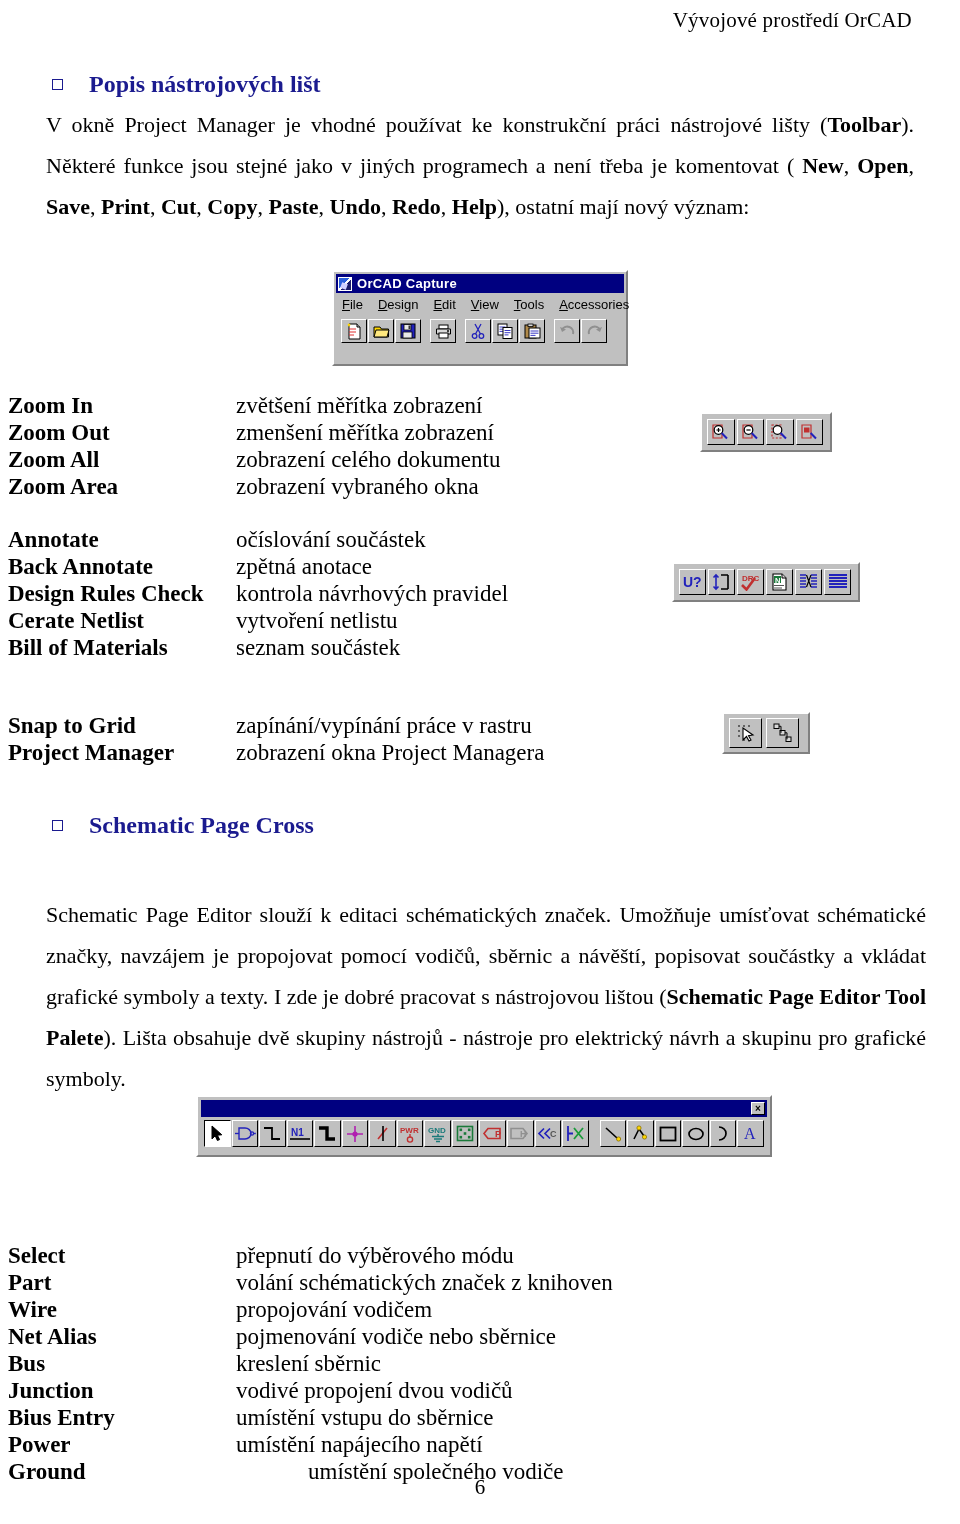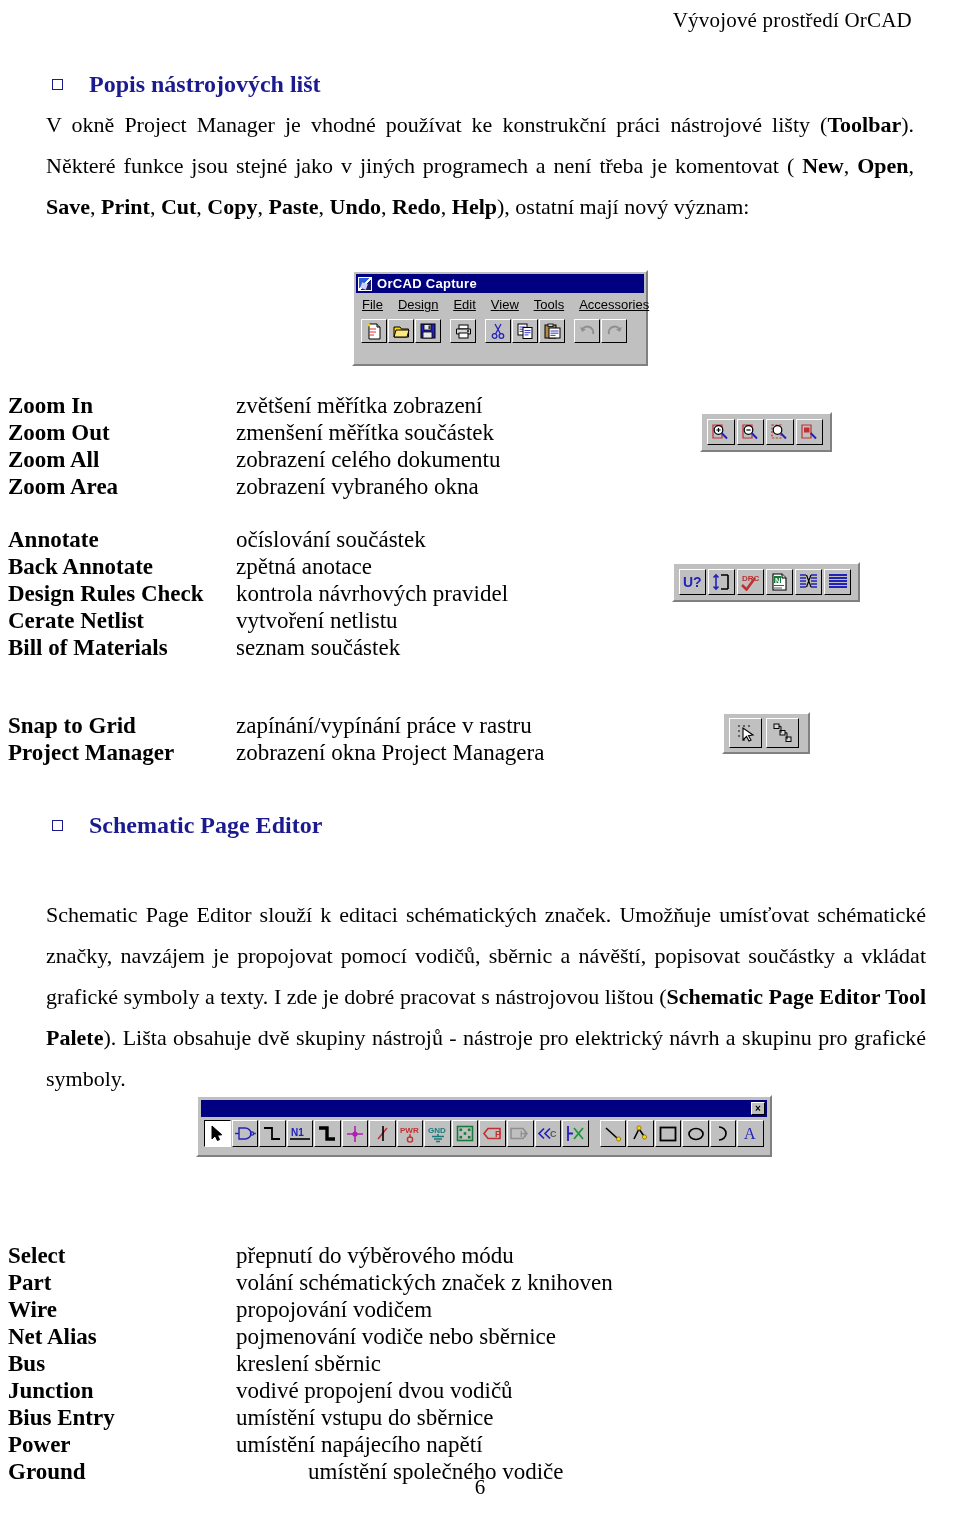--- a/index.html
+++ b/index.html
@@ -115,27 +115,26 @@
   .btn95.pressed {
     background: #ffffff;
     border-top: 1.5px solid #000000;
     border-left: 1.5px solid #000000;
     border-right: 1.5px solid #ffffff;
     border-bottom: 1.5px solid #ffffff;
   }
 
   
   #capture-window {
-    left: 352px;
+    left: 332px;
     top: 270px;
     width: 296px;
     height: 96px;
     box-sizing: border-box;
     padding: 2px;
-    text-decoration: underline;
   }
   #capture-titlebar {
     background: #000080;
     height: 19px;
     display: flex;
     align-items: center;
     padding-left: 2px;
   }
   #capture-titlebar .ico {
     width: 14px; height: 14px;
@@ -379,21 +378,21 @@
     </div>
   </div>
 
   <div class="abs deflist" style="left:8px; top:392px; width:660px;">
     <div class="row">
       <div class="term">Zoom In</div>
       <div class="desc">zvětšení měřítka zobrazení</div>
     </div>
     <div class="row">
       <div class="term">Zoom Out</div>
-      <div class="desc">zmenšení měřítka součástek</div>
+      <div class="desc">zmenšení měřítka zobrazení</div>
     </div>
     <div class="row">
       <div class="term">Zoom All</div>
       <div class="desc">zobrazení celého dokumentu</div>
     </div>
     <div class="row">
       <div class="term">Zoom Area</div>
       <div class="desc">zobrazení vybraného okna</div>
     </div>
   </div>
@@ -549,21 +548,21 @@
           <rect x="7" y="7.5" width="5" height="4.5" fill="#d8d8d8" stroke="#000" stroke-width="1"></rect>
           <rect x="13" y="14" width="5" height="4.5" fill="#d8d8d8" stroke="#000" stroke-width="1"></rect>
           <path d="M6 3.3 h2 v6.5 M12 9.8 h2 v6.5" stroke="#000" stroke-width="1" fill="none"></path>
         </svg>
       </span>
     </div>
   </div>
 
   <div class="heading abs" style="left:40px; top:812px;">
     <span class="bullet"></span>
-    <span>Schematic Page Editor</span>
+    <span>Schematic Page Cross</span>
   </div>
 
   <p class="body abs" style="left:40px; top:888px; width:880px;"><span>Schematic Page Editor slouží k editaci schématických značek. Umožňuje umísťovat schématické značky, navzájem je propojovat pomocí vodičů, sběrnic a návěští, popisovat součástky a vkládat grafické symboly a texty. I zde je dobré pracovat s nástrojovou lištou (</span><b>Schematic Page Editor Tool Palete</b><span>). Lišta obsahuje dvě skupiny nástrojů - nástroje pro elektrický návrh a skupinu pro grafické symboly.</span></p>
 
   <div class="abs w95 outset" id="tool-palette">
     <div id="palette-titlebar">
       <div id="palette-close">×</div>
     </div>
     <div id="palette-tools">
 

